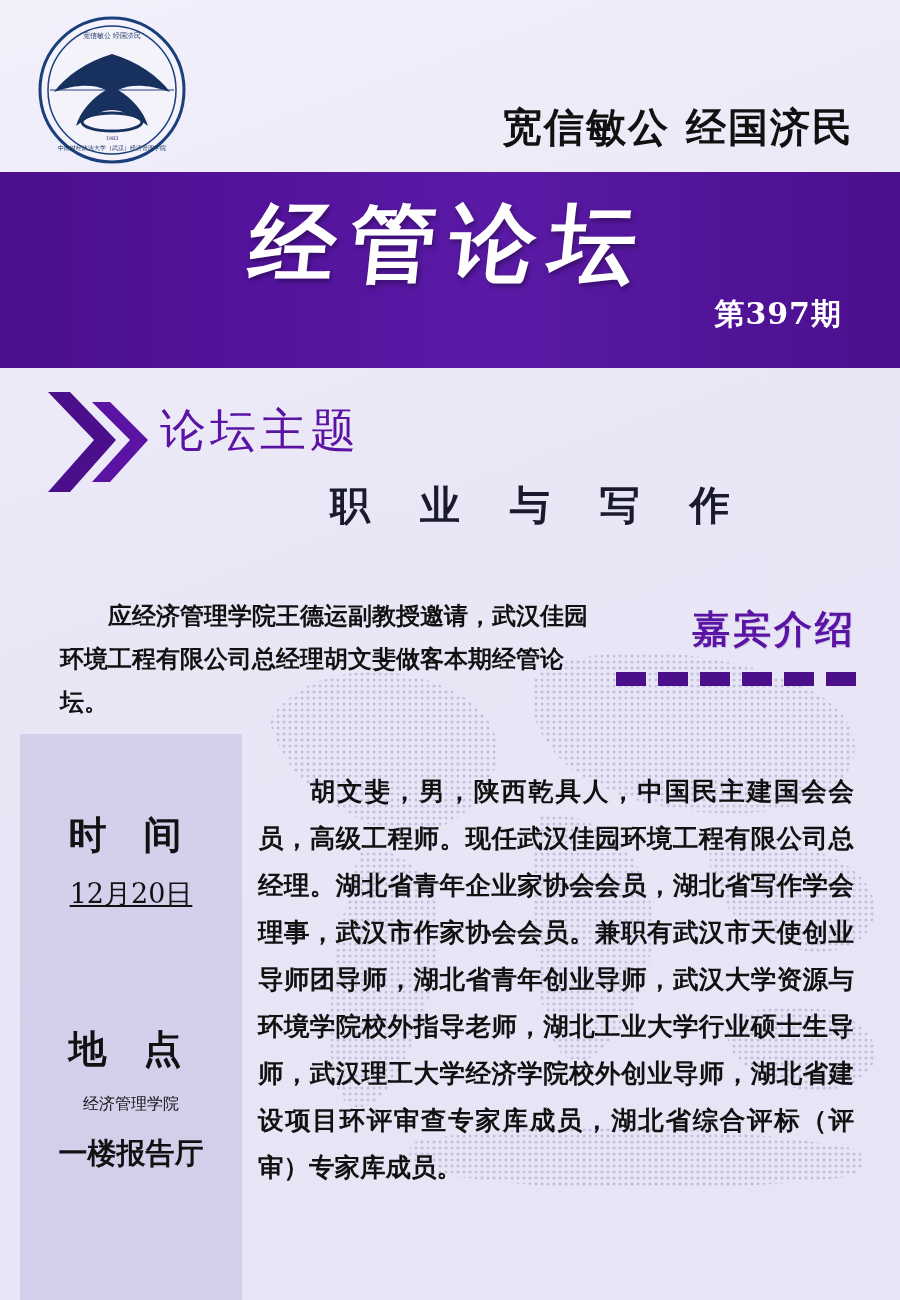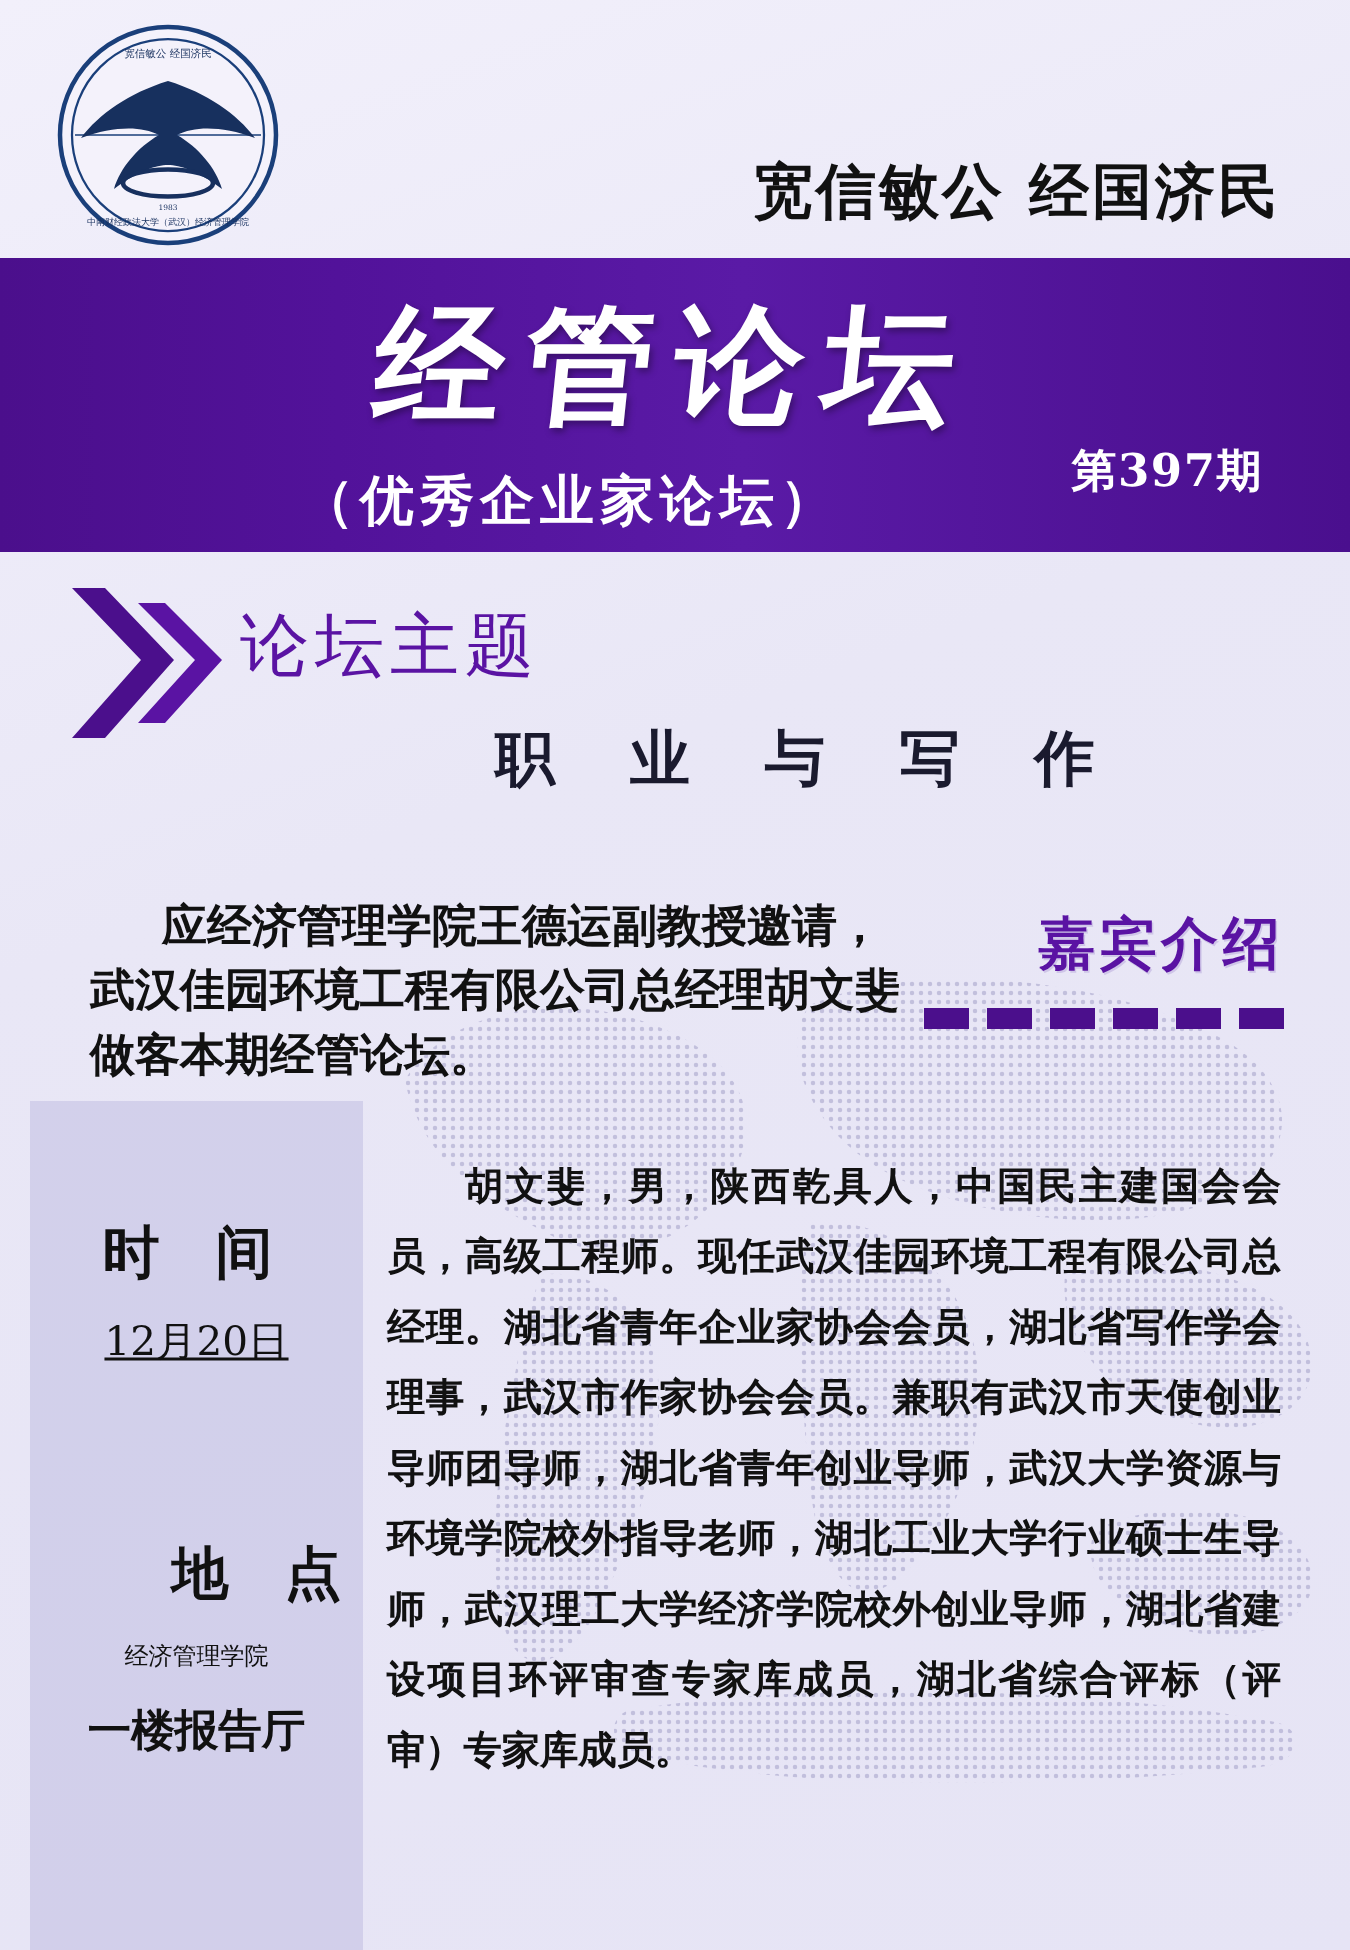--- a/index.html
+++ b/index.html
@@ -130,25 +130,25 @@
     height: 700px;
     opacity: 0.5;
   }
 
   
   .intro {
     position: absolute;
     left: 60px;
     top: 596px;
     width: 545px;
-    font-size: 30px;
+    font-size: 24px;
     line-height: 43px;
     color: #111;
     text-indent: 48px;
-    font-family: Liberation Serif, serif;
+    font-family: Liberation Mono, monospace;
     font-weight: bold;
   }
 
   
   .guest-title {
     position: absolute;
     right: 44px;
     top: 604px;
     font-size: 38px;
     font-weight: bold;
@@ -192,21 +192,21 @@
   }
   .info-l {
     text-align: center;
     font-size: 27px;
     color: #111;
     font-family: "DejaVu Serif", "Liberation Serif", serif;
   }
   #time-heading { position:absolute; left:0; top:76px; width:222px; }
   #time-date    { position:absolute; left:0; top:142px; width:222px;text-decoration:underline; }
   #time-range   { position:absolute; left:0; top:190px; width:222px; }
-  #place-heading{ position:absolute; left:0; top:290px; width:222px;padding-left:46px; }
+  #place-heading{ position:absolute; left:0; top:290px; width:222px; }
   #place-line1  { position:absolute; left:0; top:360px; width:222px; font-size:16px;}
   #place-line2  { position:absolute; left:0; top:400px; width:222px; font-size:29px; font-weight:bold;}
 
   
   .bio {
     position: absolute;
     left: 258px;
     top: 768px;
     width: 596px;
     font-size: 25.5px;
@@ -234,21 +234,20 @@
       <text x="76" y="136" font-size="6" fill="#17305e" text-anchor="middle" font-family="DejaVu Serif, serif">中南财经政法大学（武汉）经济管理学院</text>
       <text x="76" y="126" font-size="5" fill="#17305e" text-anchor="middle" font-family="DejaVu Serif, serif">1983</text>
     </svg>
   </div>
 
   <div class="slogan">宽信敏公 经国济民</div>
 
   <div class="band">
     <div class="band-title">经管论坛</div>
     <div class="band-issue">第397期</div>
-    <div class="band-sub">（优秀企业家论坛）</div>
   </div>
 
   <div class="chevrons">
     <svg width="110" height="110" viewBox="0 0 110 110">
       <polygon points="0,4 46,52 0,104 22,104 68,52 22,4" fill="#4b0f8c"></polygon>
       <polygon points="44,14 82,52 44,94 62,94 100,52 62,14" fill="#5a13a3"></polygon>
     </svg>
   </div>
   <div class="theme-label">论坛主题</div>
   <div class="theme-text">职 业 与 写 作</div>

